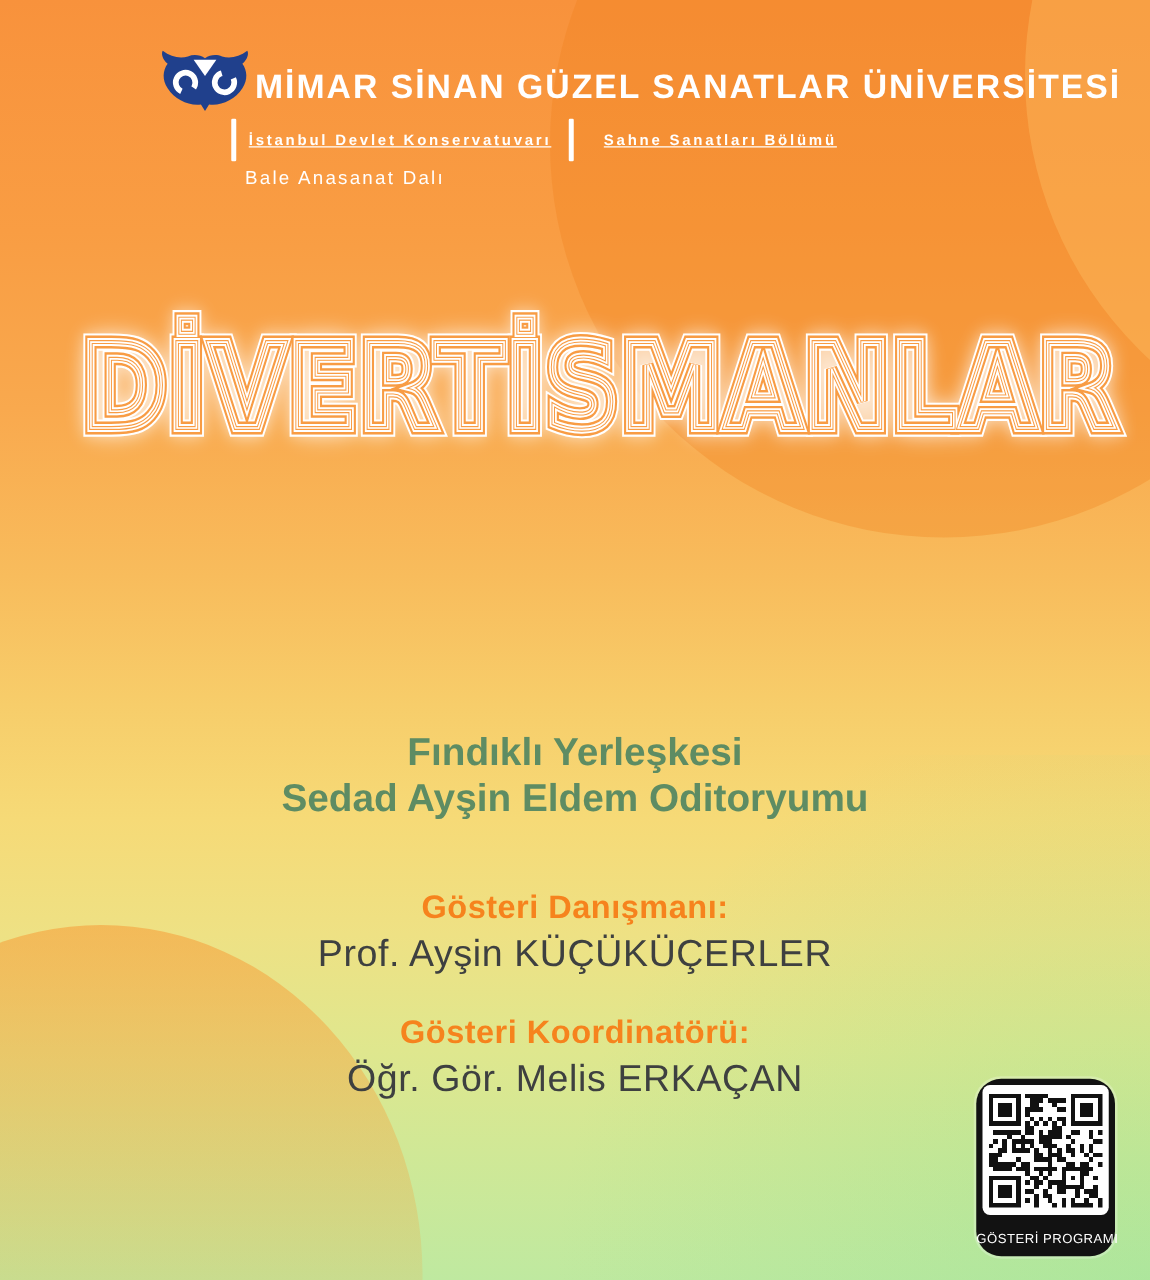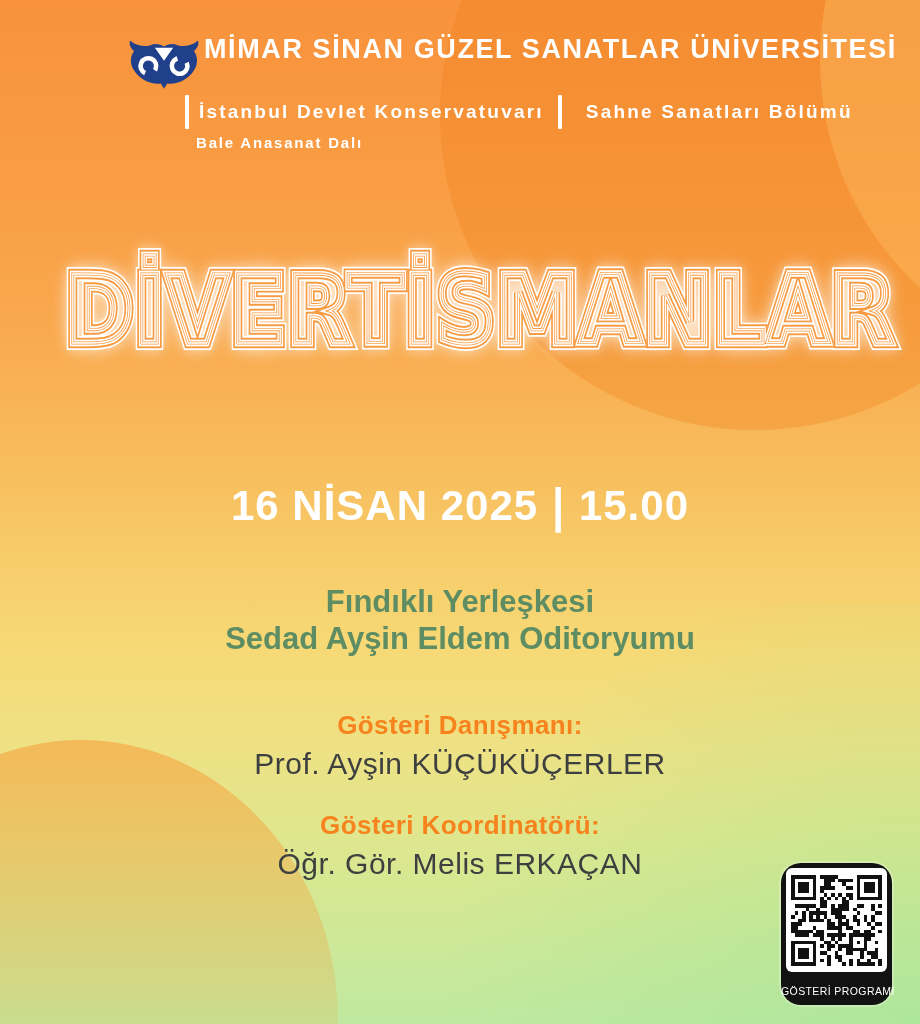--- a/index.html
+++ b/index.html
@@ -15,27 +15,27 @@
   .blob{position:absolute;border-radius:50%;}
   .blob-title{left:440px;top:-200px;width:630px;height:630px;background:rgba(241,128,28,.32);}
   .blob-corner{left:820px;top:-250px;width:620px;height:620px;background:rgba(255,198,105,.35);}
   .blob-bottom{left:-176px;top:740px;width:514px;height:560px;
     background:linear-gradient(180deg,rgba(246,160,60,.60) 0%,rgba(246,160,60,0) 72%);}
   .tint-br{position:absolute;right:0;bottom:0;width:600px;height:420px;border-radius:0;
     background:radial-gradient(circle at 100% 100%,rgba(140,225,150,.35),rgba(140,225,150,0) 65%);}
 
   
   .logo{position:absolute;left:126px;top:40px;width:76px;height:52px;}
-  .uni-name{position:absolute;left:204px;top:34px;color:#fff;font-weight:bold;
+  .uni-name{position:absolute;left:204px;top:54px;color:#fff;font-weight:bold;
     font-size:27px;letter-spacing:1.6px;white-space:nowrap;}
   .unit-line{position:absolute;left:185px;top:94px;display:flex;align-items:center;height:36px;}
   .vbar{width:4px;height:34px;background:#fff;border-radius:1px;}
-  .unit-text{color:#fff;font-weight:bold;font-size:19px;letter-spacing:2.2px;margin:0 14px 0 10px;white-space:nowrap;}
+  .unit-text{color:#fff;font-weight:bold;font-size:12px;letter-spacing:2.2px;margin:0 14px 0 10px;white-space:nowrap;text-decoration:underline;}
   .unit-text.second{margin-left:24px;}
-  .dept-line{position:absolute;left:196px;top:134px;color:#fff;font-weight:bold;
+  .dept-line{position:absolute;left:196px;top:134px;color:#fff;font-weight:normal;
     font-size:15px;letter-spacing:1.8px;}
 
   
   .title-wrap{position:absolute;left:0;top:264px;width:100%;text-align:center;
     filter:drop-shadow(0 0 5px rgba(255,255,255,.35));padding-left:20px;}
   .t-stack{position:relative;display:inline-block;white-space:nowrap;
     font-family:"DejaVu Sans",sans-serif;font-weight:bold;font-size:82px;
     letter-spacing:1px;line-height:1.15;transform:scaleY(1.15);}
   .t{color:transparent;}
   .l-glow{position:relative;color:rgba(255,255,255,.85);filter:blur(10px);}
@@ -100,23 +100,20 @@
     <span class="t-stack">
       <span class="t l-glow">DİVERTİSMANLAR</span>
       <span class="t t-abs l1">DİVERTİSMANLAR</span>
       <span class="t t-abs l2">DİVERTİSMANLAR</span>
       <span class="t t-abs l3">DİVERTİSMANLAR</span>
       <span class="t t-abs l4">DİVERTİSMANLAR</span>
       <span class="t t-abs l5">DİVERTİSMANLAR</span>
     </span>
   </div>
 
-  <div class="date-line">
-    <span>16 NİSAN 2025</span><span class="date-sep">|</span><span>15.00</span>
-  </div>
 
   <div class="venue">
     <div>Fındıklı Yerleşkesi</div>
     <div>Sedad Ayşin Eldem Oditoryumu</div>
   </div>
 
   <div class="credit c1">
     <div class="role">Gösteri Danışmanı:</div>
     <div class="person">Prof. Ayşin KÜÇÜKÜÇERLER</div>
   </div>

